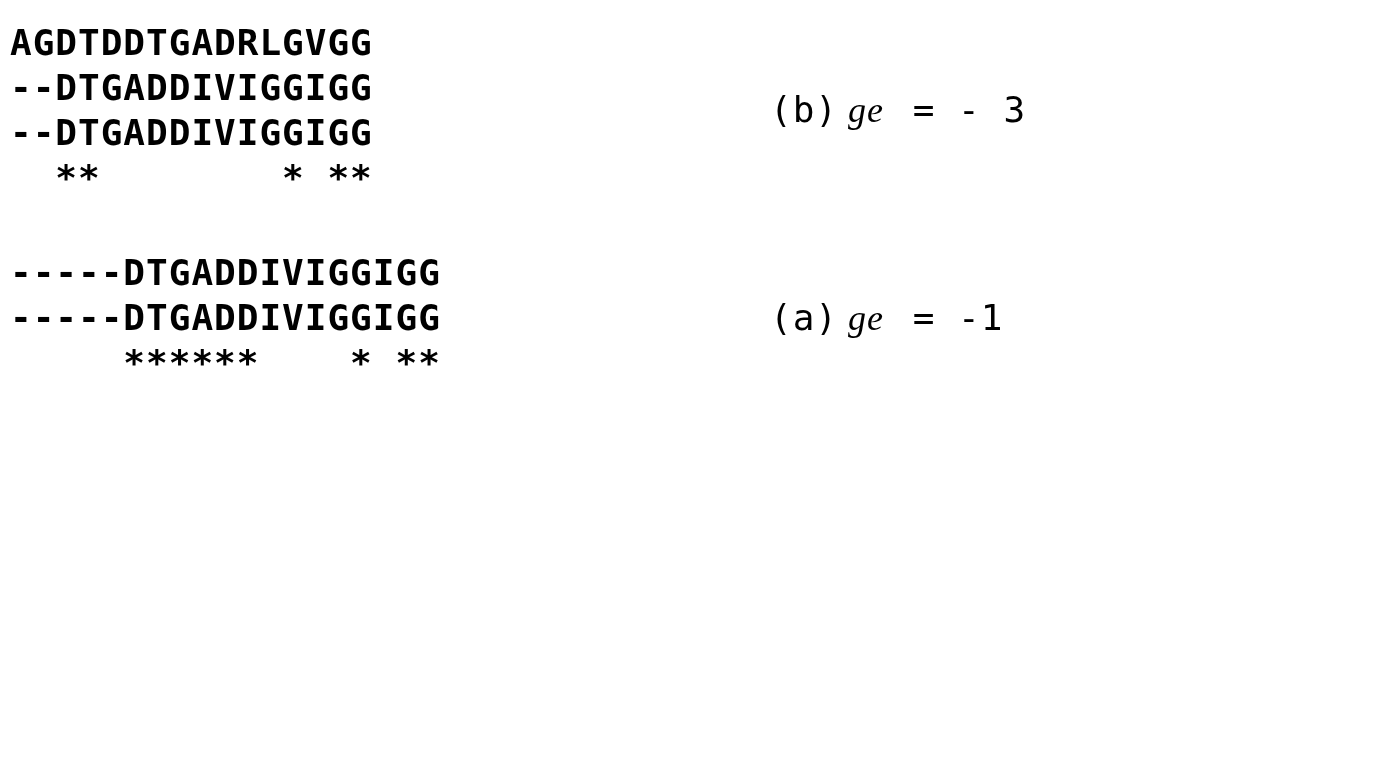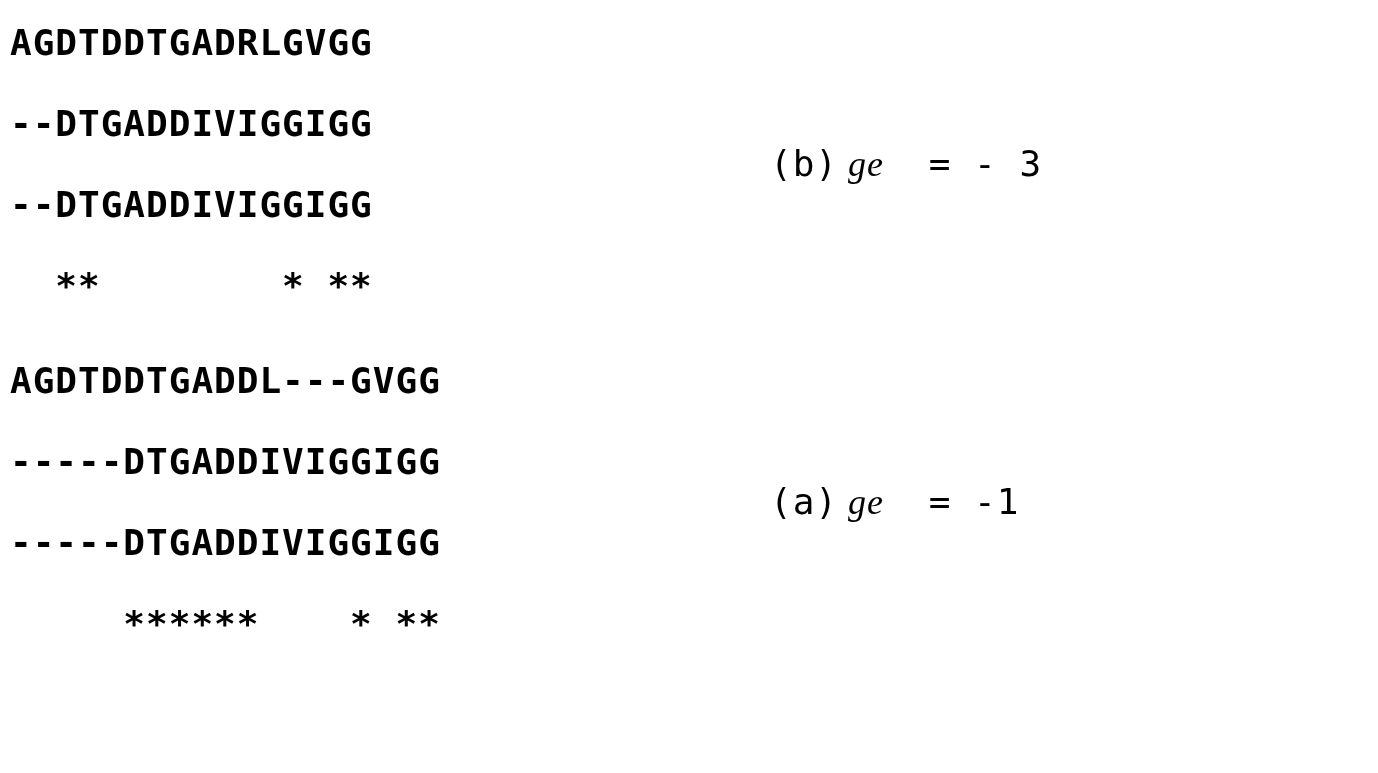--- a/index.html
+++ b/index.html
@@ -17,41 +17,40 @@
       flex-direction: row;
       align-items: center;
       margin-bottom: 50px;
     }
     .sequences {
       display: flex;
       flex-direction: column;
       line-height: 1.25;
       white-space: pre;
       min-width: 720px;
-      gap: 36px;
     }
     .seq-line {
       white-space: pre;
     }
     .label {
       display: flex;
       flex-direction: row;
       align-items: baseline;
       margin-left: 40px;
       white-space: pre;
       font-weight: 400;
       font-family: "DejaVu Sans", "Helvetica Neue", Arial, sans-serif;
     }
     .label .paren {
       font-family: "DejaVu Sans Mono", Consolas, monospace;
     }
     .label .var {
       font-style: italic;
       font-family: "Georgia", "Times New Roman", serif;
-      margin: 0 22px 0 10px;
+      margin: 0 6px 0 10px;
     }
     .label .eq {
       font-family: "DejaVu Sans Mono", Consolas, monospace;
     }
   </style>
 </head>
 <body>
 
 <div class="block">
   <div class="sequences">
@@ -62,21 +61,20 @@
   </div>
   <div class="label">
     <span class="paren">(b)</span>
     <span class="var">ge</span>
     <span class="eq"> = - 3</span>
   </div>
 </div>
 
 <div class="block">
   <div class="sequences">
-    <div class="seq-line">AGDTDDTGADDL---GVGG</div>
     <div class="seq-line">-----DTGADDIVIGGIGG</div>
     <div class="seq-line">-----DTGADDIVIGGIGG</div>
     <div class="seq-line">     ******    * **</div>
   </div>
   <div class="label">
     <span class="paren">(a)</span>
     <span class="var">ge</span>
     <span class="eq"> = -1</span>
   </div>
 </div>

